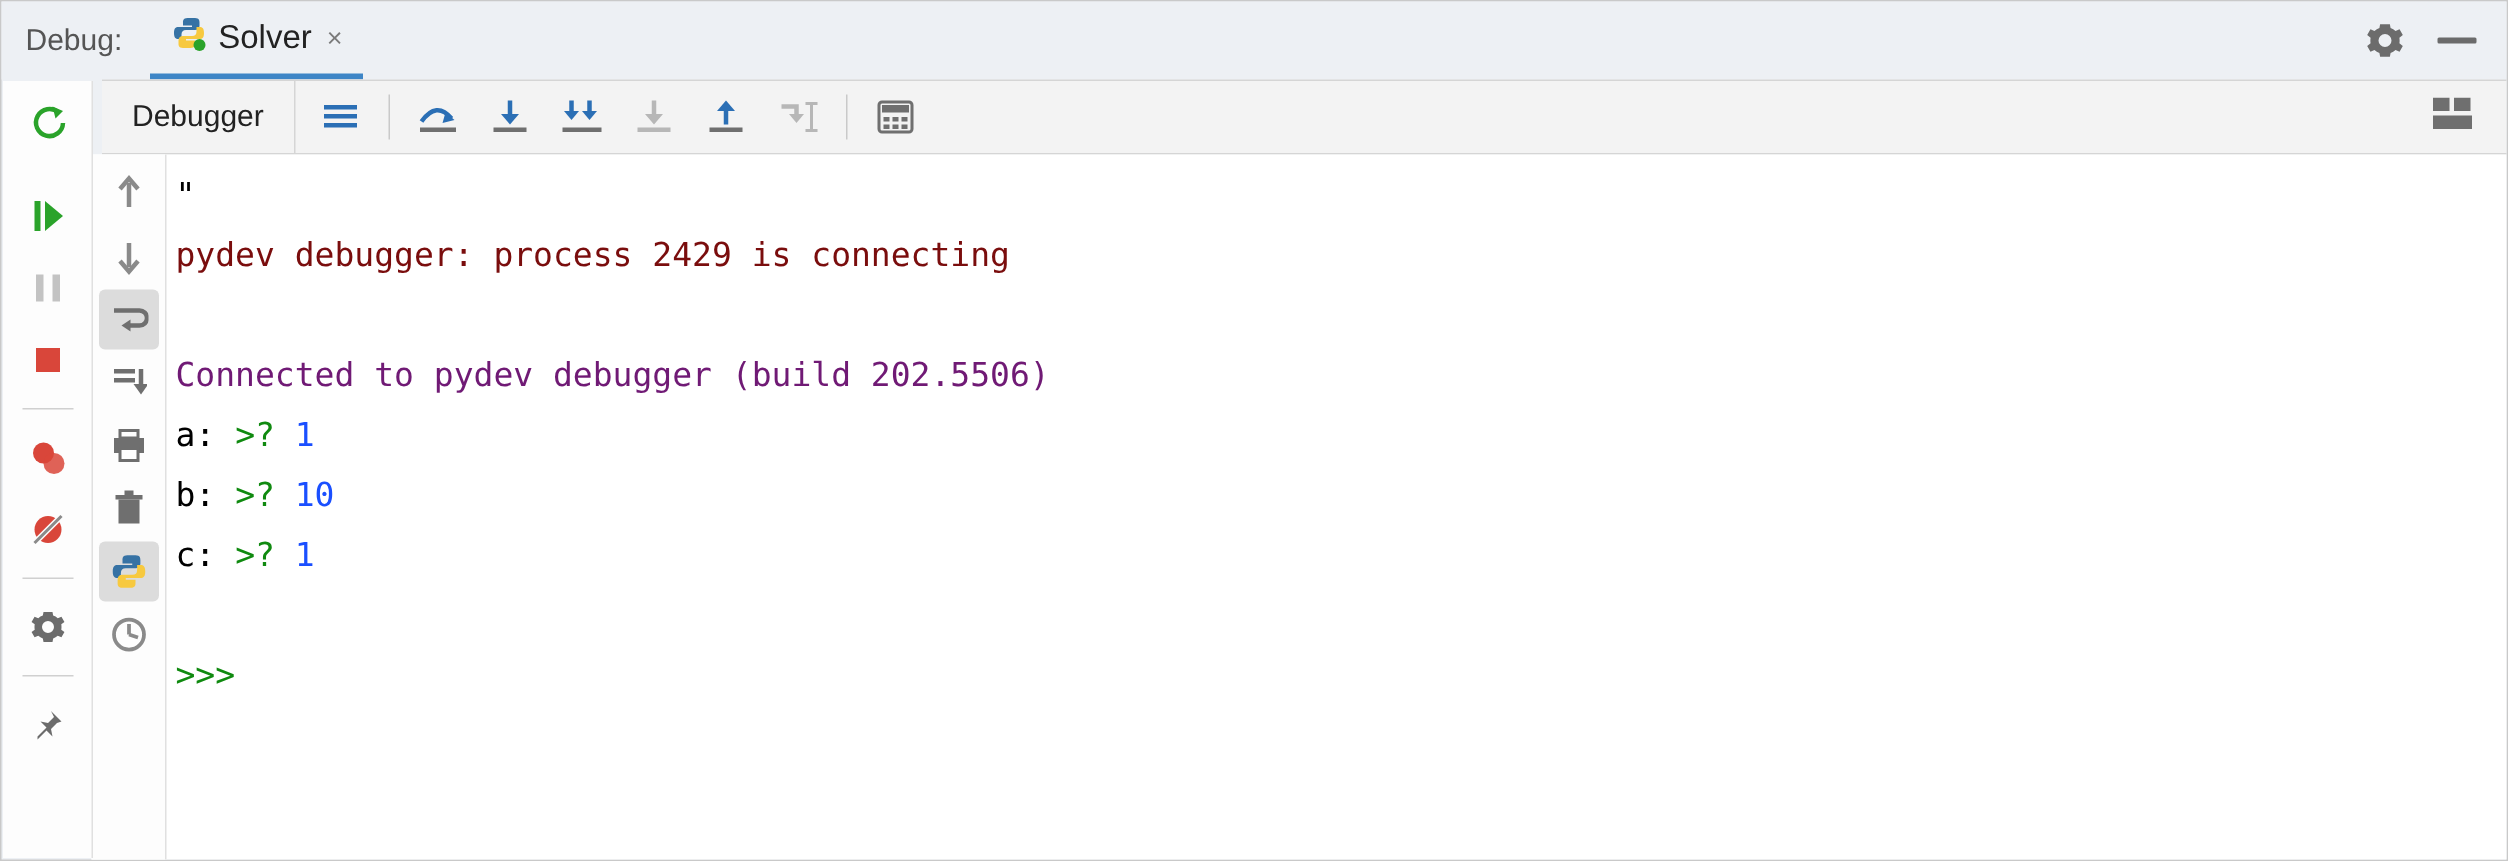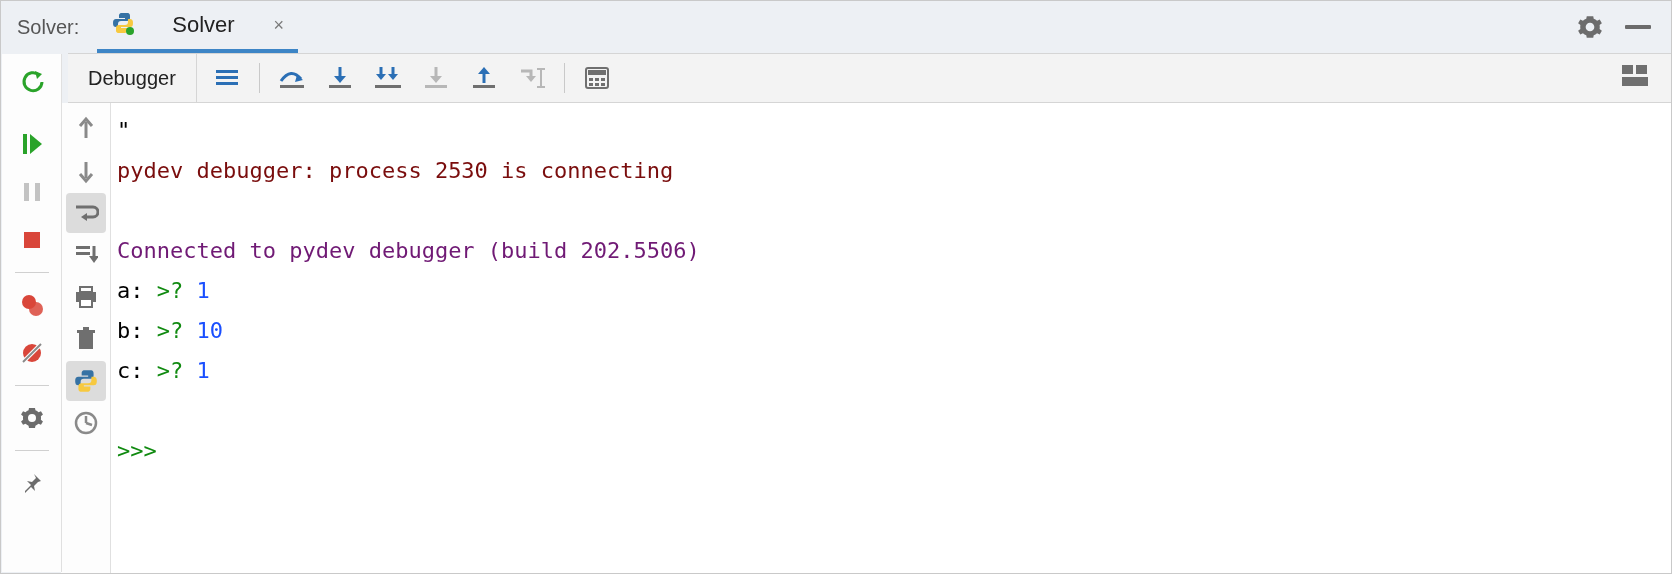--- a/index.html
+++ b/index.html
@@ -29,21 +29,20 @@
     font-size: 20px;
     color: #555;
     margin: 0 12px 0 8px;
   }
   .title-tab {
     height: 52px;
     display: flex; align-items: center;
     padding: 0 14px;
     border-bottom: 4px solid #3d85c6;
     margin-left: 6px;
-    gap: 29px;
   }
   .title-tab .tab-text {
     font-size: 22px;
     color: #222;
     margin-left: 8px;
   }
   .title-tab .close {
     margin-left: 10px;
     color: #7a7a7a;
     font-size: 18px;
@@ -175,21 +174,21 @@
   .c-navy    { color: #701a75; }
   .c-green   { color: #108a10; }
   .c-blue    { color: #1a4fff; }
 </style>
 </head>
 <body>
 
 <div class="root">
 
   <div class="title-bar">
-    <span class="title-label">Solver:</span>
+    <span class="title-label">Debug:</span>
     <div class="title-tab">
       <span>
         <svg width="24" height="24" viewBox="0 0 24 24">
           <path d="M11 2c-3 0-3 2-3 3v2h6v1H5c-2 0-3 1-3 4s1 4 3 4h2v-3c0-2 1-3 3-3h6c2 0 3-1 3-3V5c0-1 0-3-3-3h-5z" fill="#3672a4"></path>
           <path d="M13 22c3 0 3-2 3-3v-2h-6v-1h9c2 0 3-1 3-4s-1-4-3-4h-2v3c0 2-1 3-3 3H8c-2 0-3 1-3 3v2c0 1 0 3 3 3h5z" fill="#f7c93f"></path>
           <circle cx="19" cy="20" r="4" fill="#2aa32a"></circle>
         </svg>
       </span>
       <span class="tab-text">Solver</span>
       <span class="close">×</span>
@@ -391,21 +390,21 @@
       <div class="crail-btn">
         <svg width="26" height="26" viewBox="0 0 26 26">
           <circle cx="13" cy="13" r="10" fill="none" stroke="#8a8a8a" stroke-width="2.5"></circle>
           <line x1="13" y1="13" x2="13" y2="6" stroke="#8a8a8a" stroke-width="2.5"></line>
           <line x1="13" y1="13" x2="19" y2="15" stroke="#8a8a8a" stroke-width="2.5"></line>
         </svg>
       </div>
     </div>
 
     <div class="console"><span>"</span>
-<span class="c-dark-red">pydev debugger: process 2530 is connecting</span>
+<span class="c-dark-red">pydev debugger: process 2429 is connecting</span>
 <span></span>
 <span class="c-navy">Connected to pydev debugger (build 202.5506)</span>
 <span><span>a:</span> <span class="c-green">&gt;?</span> <span class="c-blue">1</span></span>
 <span><span>b:</span> <span class="c-green">&gt;?</span> <span class="c-blue">10</span></span>
 <span><span>c:</span> <span class="c-green">&gt;?</span> <span class="c-blue">1</span></span>
 <span></span>
 <span class="c-green">&gt;&gt;&gt; </span></div>
   </div>
 
 </div>

